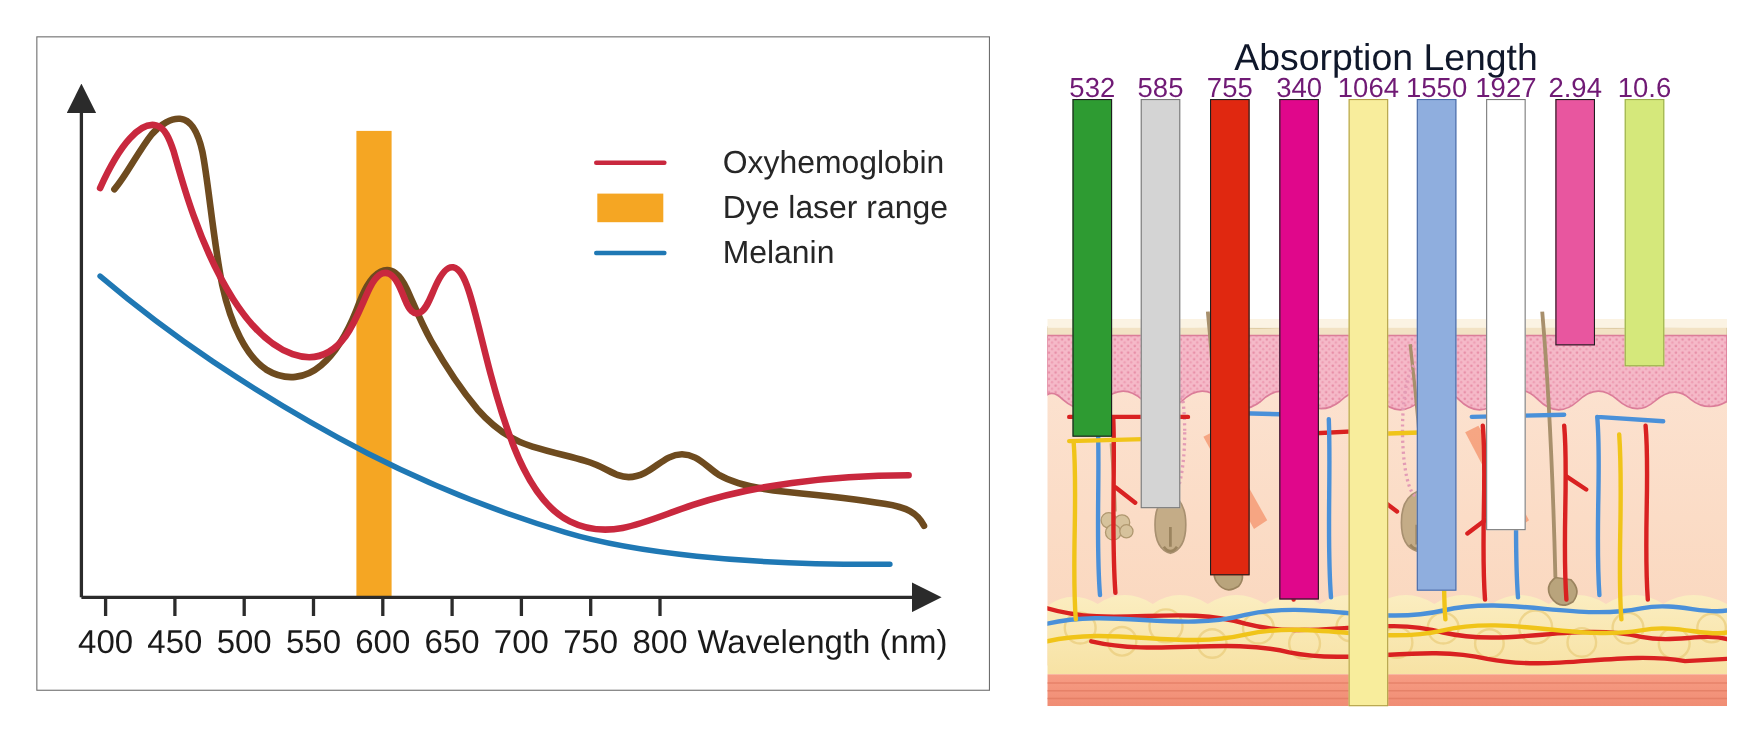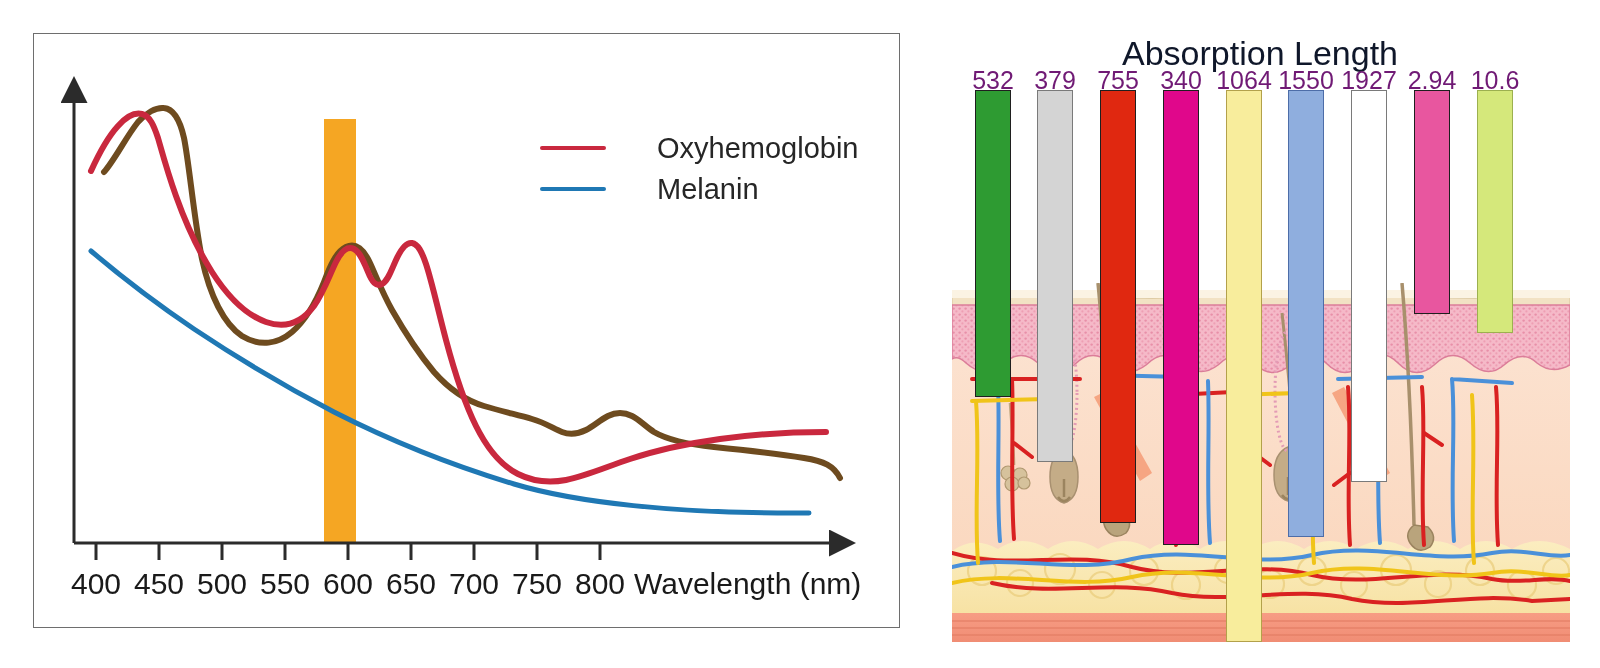--- a/index.html
+++ b/index.html
@@ -104,20 +104,26 @@
 
     <text class="axis-title" x="600" y="560">Wavelength (nm)</text>
   </svg>
 
   <div id="legend">
     <div class="legend-row">
       <span class="legend-key">
         <span class="swatch-line" style="background:#C9283E"></span>
         </span>
       <span class="legend-label">Oxyhemoglobin</span>
+    </div>
+    <div class="legend-row">
+      <span class="legend-key">
+        <span class="swatch-box" style="background:#F5A623"></span>
+        </span>
+      <span class="legend-label">Dye laser range</span>
     </div>
     <div class="legend-row">
       <span class="legend-key">
         <span class="swatch-line" style="background:#1F78B4"></span>
         </span>
       <span class="legend-label">Melanin</span>
     </div>
   </div>
 </div>
 
@@ -264,21 +270,21 @@
       </g>
       <rect x="0" y="0" width="618" height="359" fill="none" stroke="#ffffff" stroke-width="0"></rect>
     </svg>
   </div>
 
   <div id="bars-layer">
 
     <div class="bar-label" style="left:33px">532</div>
     <div class="bar" style="left:45px;height:307px;background:#2E9B32;border:1.5px solid #1f1f1f"></div>
 
-    <div class="bar-label" style="left:95px">379</div>
+    <div class="bar-label" style="left:95px">585</div>
     <div class="bar" style="left:107px;height:372px;background:#D4D4D4;border:1.5px solid #7a7a7a"></div>
 
     <div class="bar-label" style="left:158px">755</div>
     <div class="bar" style="left:170px;height:433px;background:#E02810;border:1.5px solid #1f1f1f"></div>
 
     <div class="bar-label" style="left:221px">340</div>
     <div class="bar" style="left:233px;height:455px;background:#E0078B;border:1.5px solid #1f1f1f"></div>
 
     <div class="bar-label" style="left:284px">1064</div>
     <div class="bar" style="left:296px;height:552px;background:#F8ED9C;border:1.5px solid #b3a14b"></div>

